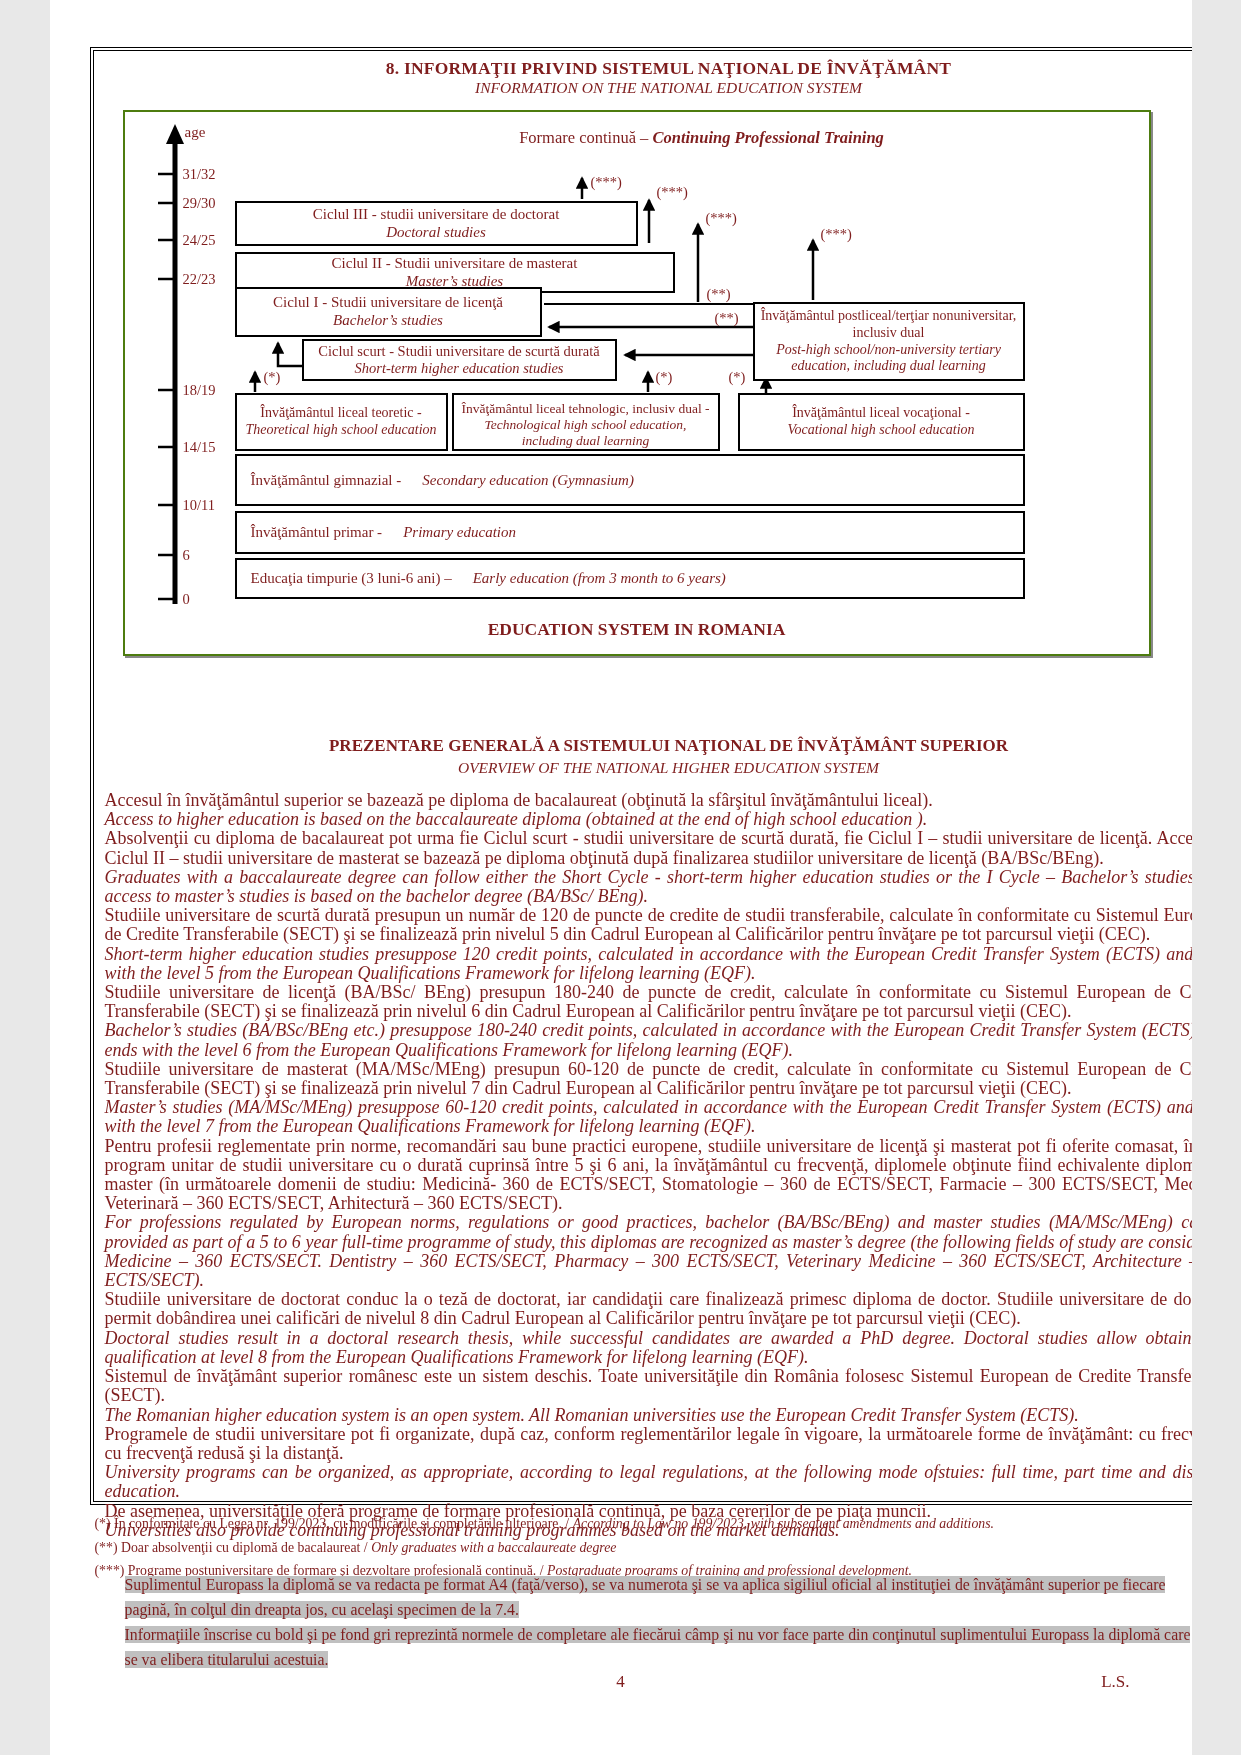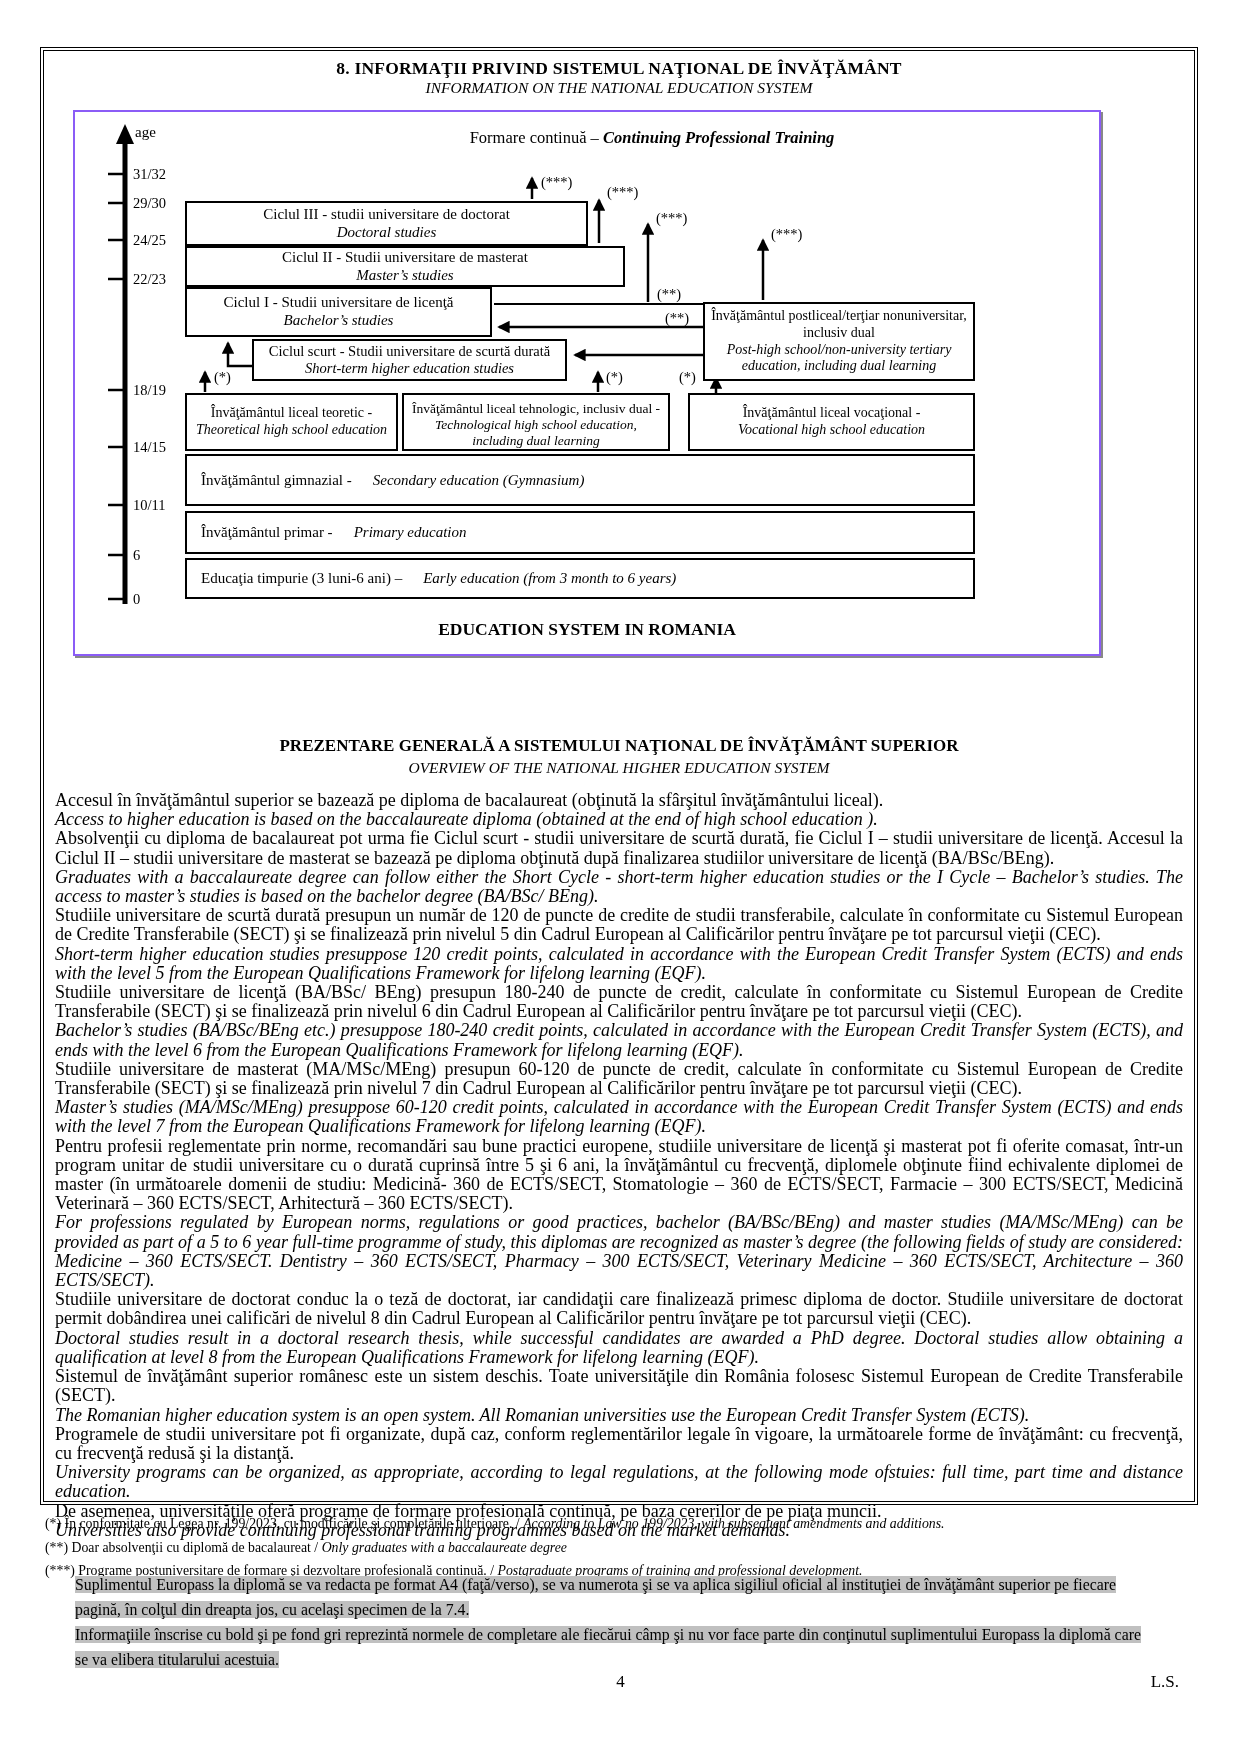--- a/index.html
+++ b/index.html
@@ -1,28 +1,28 @@
 <!DOCTYPE html>
 <html><head>
 <meta charset="utf-8">
 <style>
   html,body{margin:0;padding:0;background:#e8e8e8;}
-  .page{position:relative;width:1241px;height:1755px;background:#fff;
-        font-family:"Liberation Serif","DejaVu Serif",serif;color:#000000;margin:0 auto;overflow:hidden;}
+  .page{position:relative;width:1142px;height:1755px;background:#fff;
+        font-family:"Liberation Serif","DejaVu Serif",serif;color:#7f1d1d;margin:0 auto;overflow:hidden;}
   
   .border-outer{position:absolute;left:40px;top:47px;width:1158px;height:1458px;
         border:1px solid #000;padding:2px;box-sizing:border-box;}
   .border-inner{border:1px solid #000;width:100%;height:100%;box-sizing:border-box;position:relative;}
   
   .doc-title{text-align:center;padding-top:7px;}
   .doc-title .ro{font-weight:bold;font-size:17.5px;letter-spacing:.2px;}
   .doc-title .en{font-style:italic;font-size:15.5px;margin-top:0;}
   
   .diagram-frame{position:relative;margin:13px 0 0 29px;width:1024px;height:542px;
-        border:2px solid #8b5cf6;box-shadow:2px 2px 0 #888;background:#fff;}
+        border:2px solid #4d7c0f;box-shadow:2px 2px 0 #888;background:#fff;}
   .diagram-frame svg{position:absolute;left:0;top:0;z-index:0;}
   .dg-label{position:absolute;z-index:2;font-size:14.5px;white-space:nowrap;}
   .dg-ticklabel{position:absolute;z-index:2;font-size:14.5px;left:58px;white-space:nowrap;}
   .dg-age{position:absolute;left:60px;top:12px;font-size:15px;z-index:2;}
   .dg-training{position:absolute;left:170px;right:40px;top:16px;text-align:center;
         font-size:16.5px;z-index:2;}
   .dg-training .en{font-weight:bold;font-style:italic;}
   .dbox{position:absolute;background:#fff;border:2px solid #000;box-sizing:border-box;
         display:flex;flex-direction:column;justify-content:center;text-align:center;
         line-height:1.18;z-index:1;padding:1px 4px;}
@@ -122,21 +122,21 @@
         <span class="dg-label" style="left:582px;top:174px">(**)</span>
         <span class="dg-label" style="left:590px;top:198px">(**)</span>
         <span class="dg-label" style="left:139px;top:257px">(*)</span>
         <span class="dg-label" style="left:531px;top:257px">(*)</span>
         <span class="dg-label" style="left:604px;top:257px">(*)</span>
 
         <div class="dbox f15" style="left:110px;top:89px;width:403px;height:45px">
           <div>Ciclul III - studii universitare de doctorat</div>
           <div class="en">Doctoral studies</div>
         </div>
-        <div class="dbox f15" style="left:110px;top:134px;width:440px;height:41px">
+        <div class="dbox f15" style="left:110px;top:140px;width:440px;height:41px">
           <div>Ciclul II - Studii universitare de masterat</div>
           <div class="en">Master’s studies</div>
         </div>
         <div class="dbox f15" style="left:110px;top:175px;width:307px;height:50px">
           <div>Ciclul I - Studii universitare de licenţă</div>
           <div class="en">Bachelor’s studies</div>
         </div>
         <div class="dbox f145" style="left:177px;top:227px;width:315px;height:42px">
           <div>Ciclul scurt - Studii universitare de scurtă durată</div>
           <div class="en">Short-term higher education studies</div>

